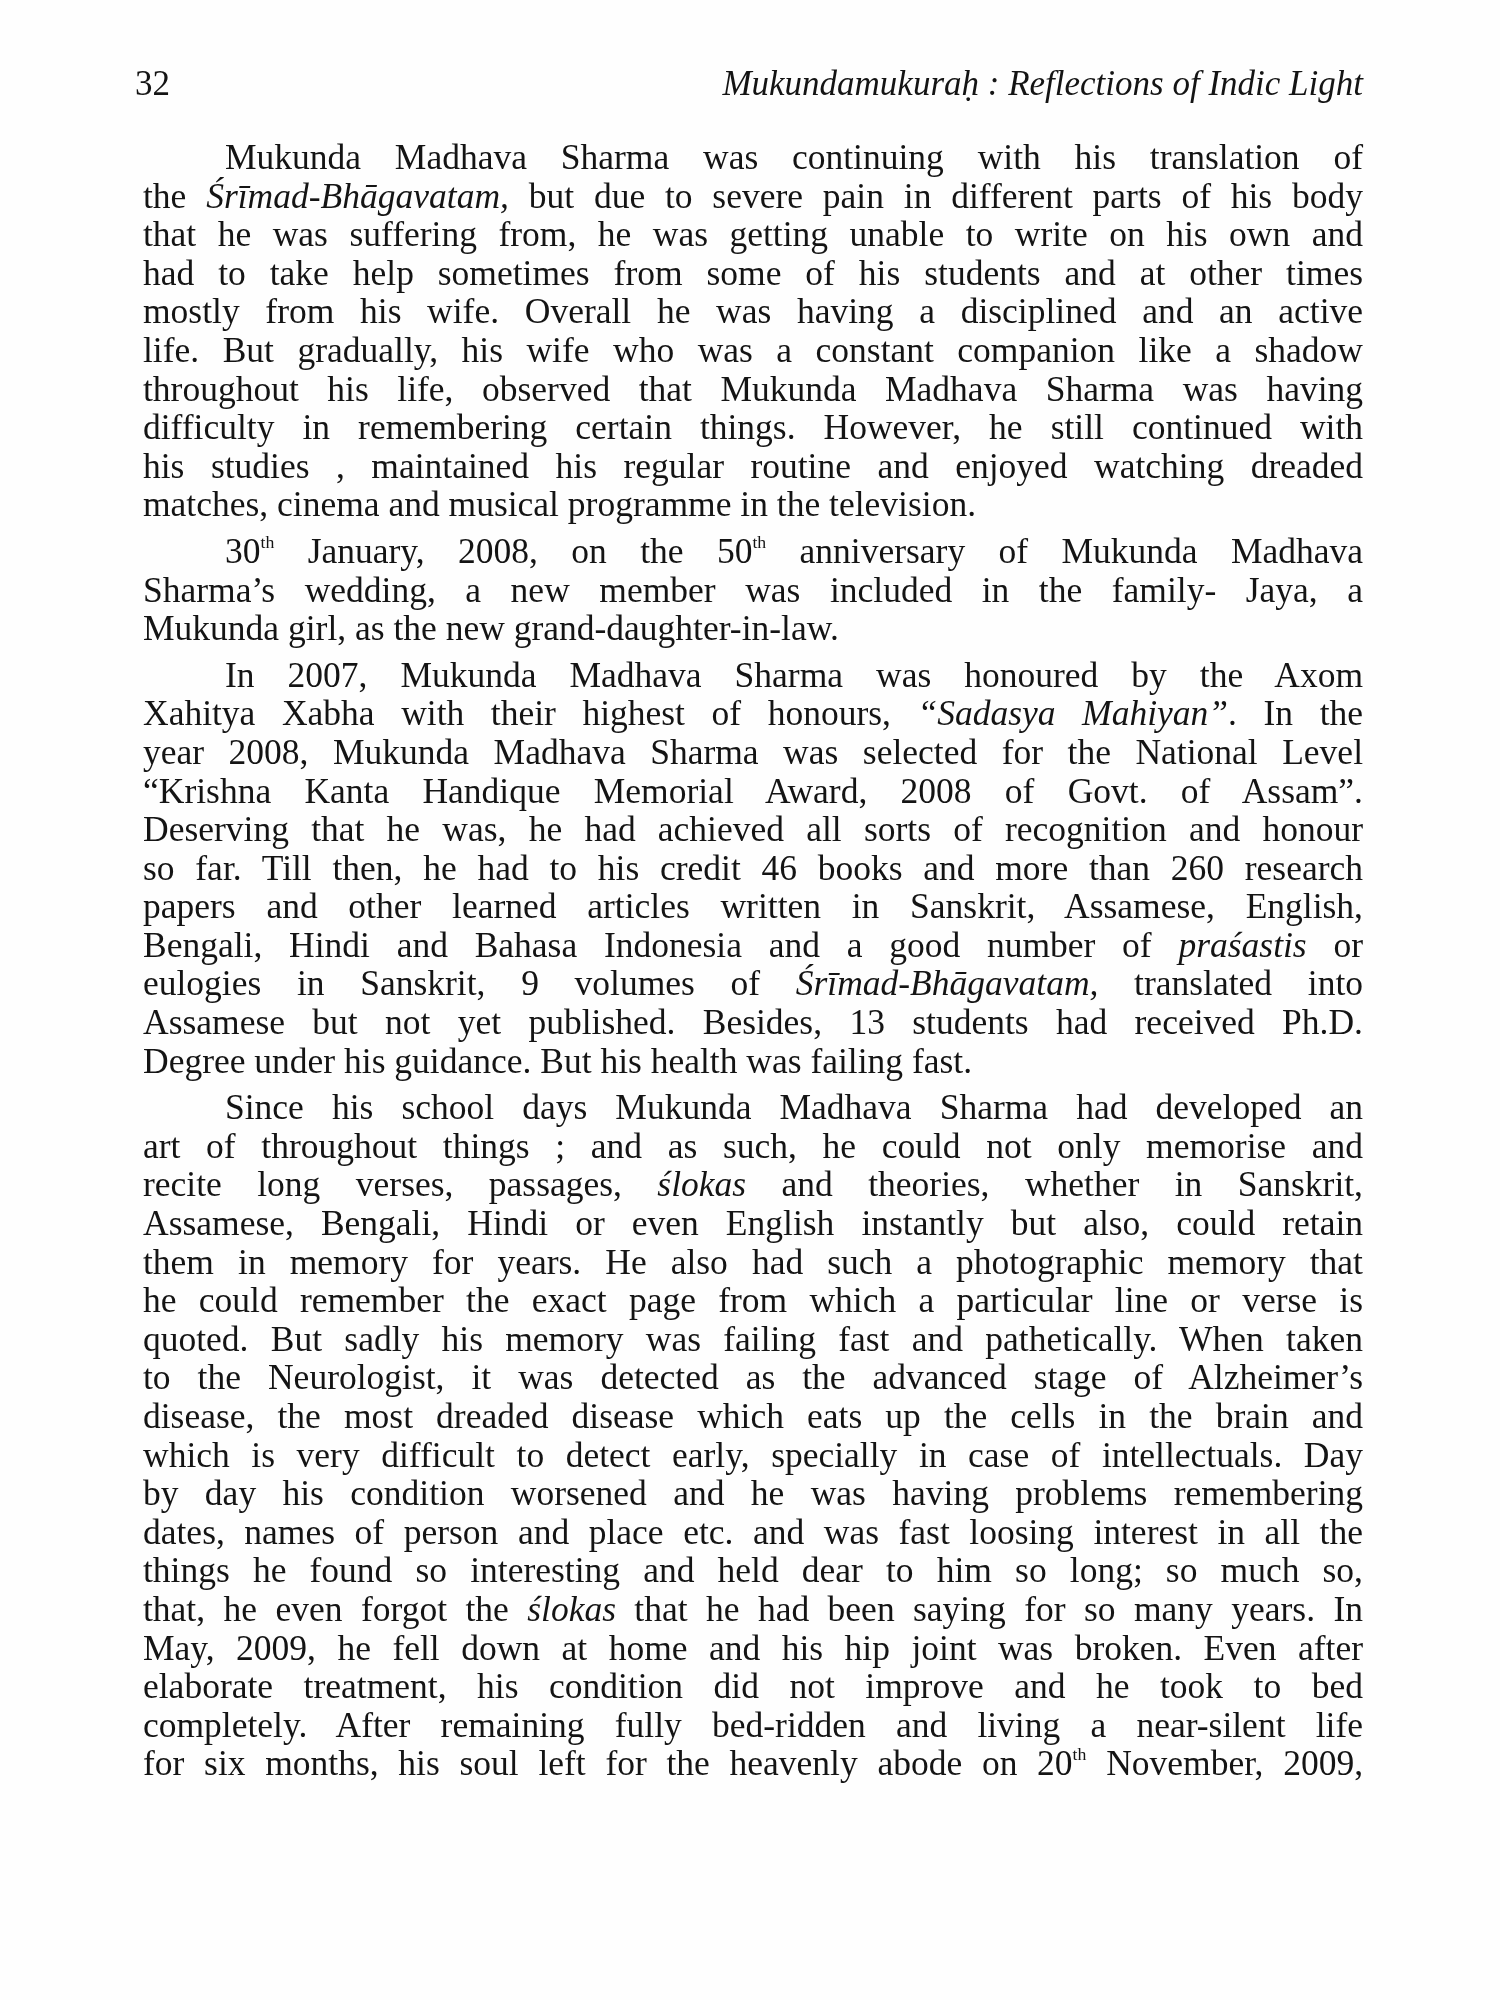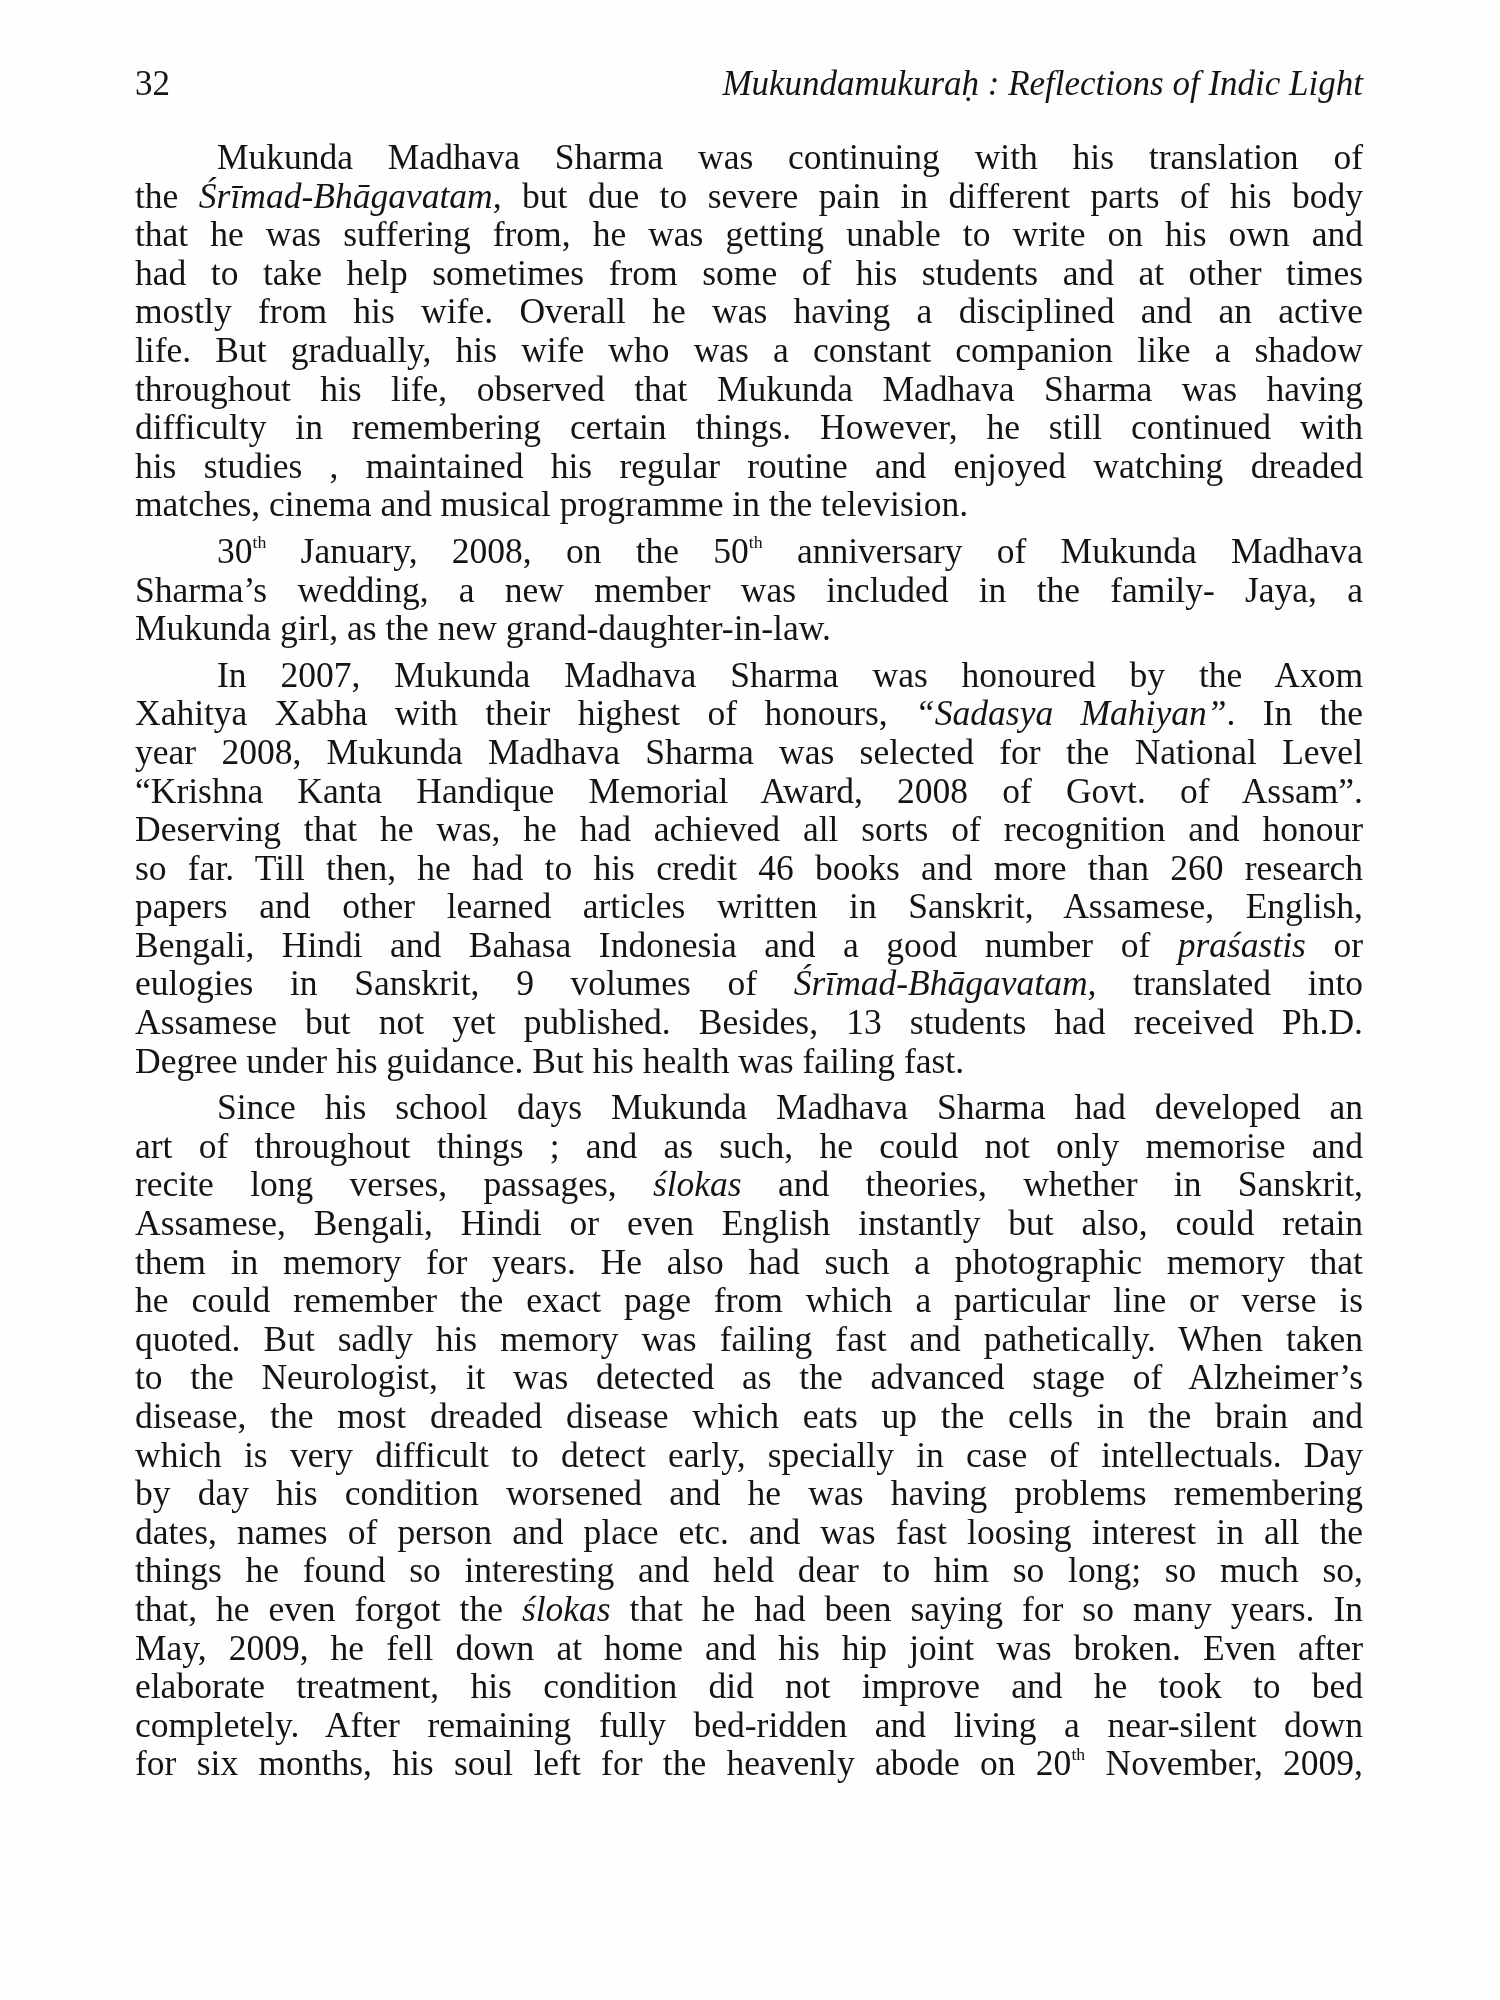--- a/index.html
+++ b/index.html
@@ -2,21 +2,21 @@
 <html><head>
 <meta charset="utf-8">
 <style>
   html, body { margin: 0; padding: 0; background: #ffffff; }
   body { width: 1500px; height: 2000px; position: relative; overflow: hidden; color: #141414; }
   .page { position: absolute; left: 0; top: 0; width: 1500px; height: 2000px; background: #fefefe; }
   .running-head { position: absolute; top: 50px; left: 135px; width: 1228px; height: 44px; font-family: "Liberation Serif", "DejaVu Serif", serif; }
   .page-number { position: absolute; left: 0; top: 12px; font-size: 35px; line-height: 44px; }
   .book-title { position: absolute; right: 0; top: 12px; font-size: 35px; line-height: 44px; font-style: italic; }
   .body-text { position: absolute; left: 135px; top: 138px; width: 1228px; font-family: "Liberation Serif", "DejaVu Serif", serif; font-size: 35.5px; }
-  .para { margin: 0 0 8px 0; }
+  .para { margin: 0 0 8px 8px; }
   .line { display: block; height: 38.6px; line-height: 38.6px; text-align: justify; text-align-last: justify; white-space: nowrap; overflow: visible; }
   .line.first { padding-left: 82px; }
   .line.last { text-align-last: left; }
   .line .inner { display: block; white-space: normal; text-align: justify; text-align-last: inherit; }
   .it { font-style: italic; }
   sup { font-size: 0.5em; line-height: 0; vertical-align: 0.85em; }
 </style>
 </head>
 <body>
 
@@ -147,20 +147,20 @@
         <span class="line">
           <span class="inner"><span>that, he even forgot the </span><span class="it">ślokas</span><span> that he had been saying for so many years. In</span></span>
         </span>
         <span class="line">
           <span class="inner"><span>May, 2009, he fell down at home and his hip joint was broken. Even after</span></span>
         </span>
         <span class="line">
           <span class="inner"><span>elaborate treatment, his condition did not improve and he took to bed</span></span>
         </span>
         <span class="line">
-          <span class="inner"><span>completely. After remaining fully bed-ridden and living a near-silent down</span></span>
+          <span class="inner"><span>completely. After remaining fully bed-ridden and living a near-silent life</span></span>
         </span>
         <span class="line">
           <span class="inner"><span>for six months, his soul left for the heavenly abode on 20</span><sup>th</sup><span> November, 2009,</span></span>
         </span>
       </div>
     </div>
 </div>
 
 </body></html>

